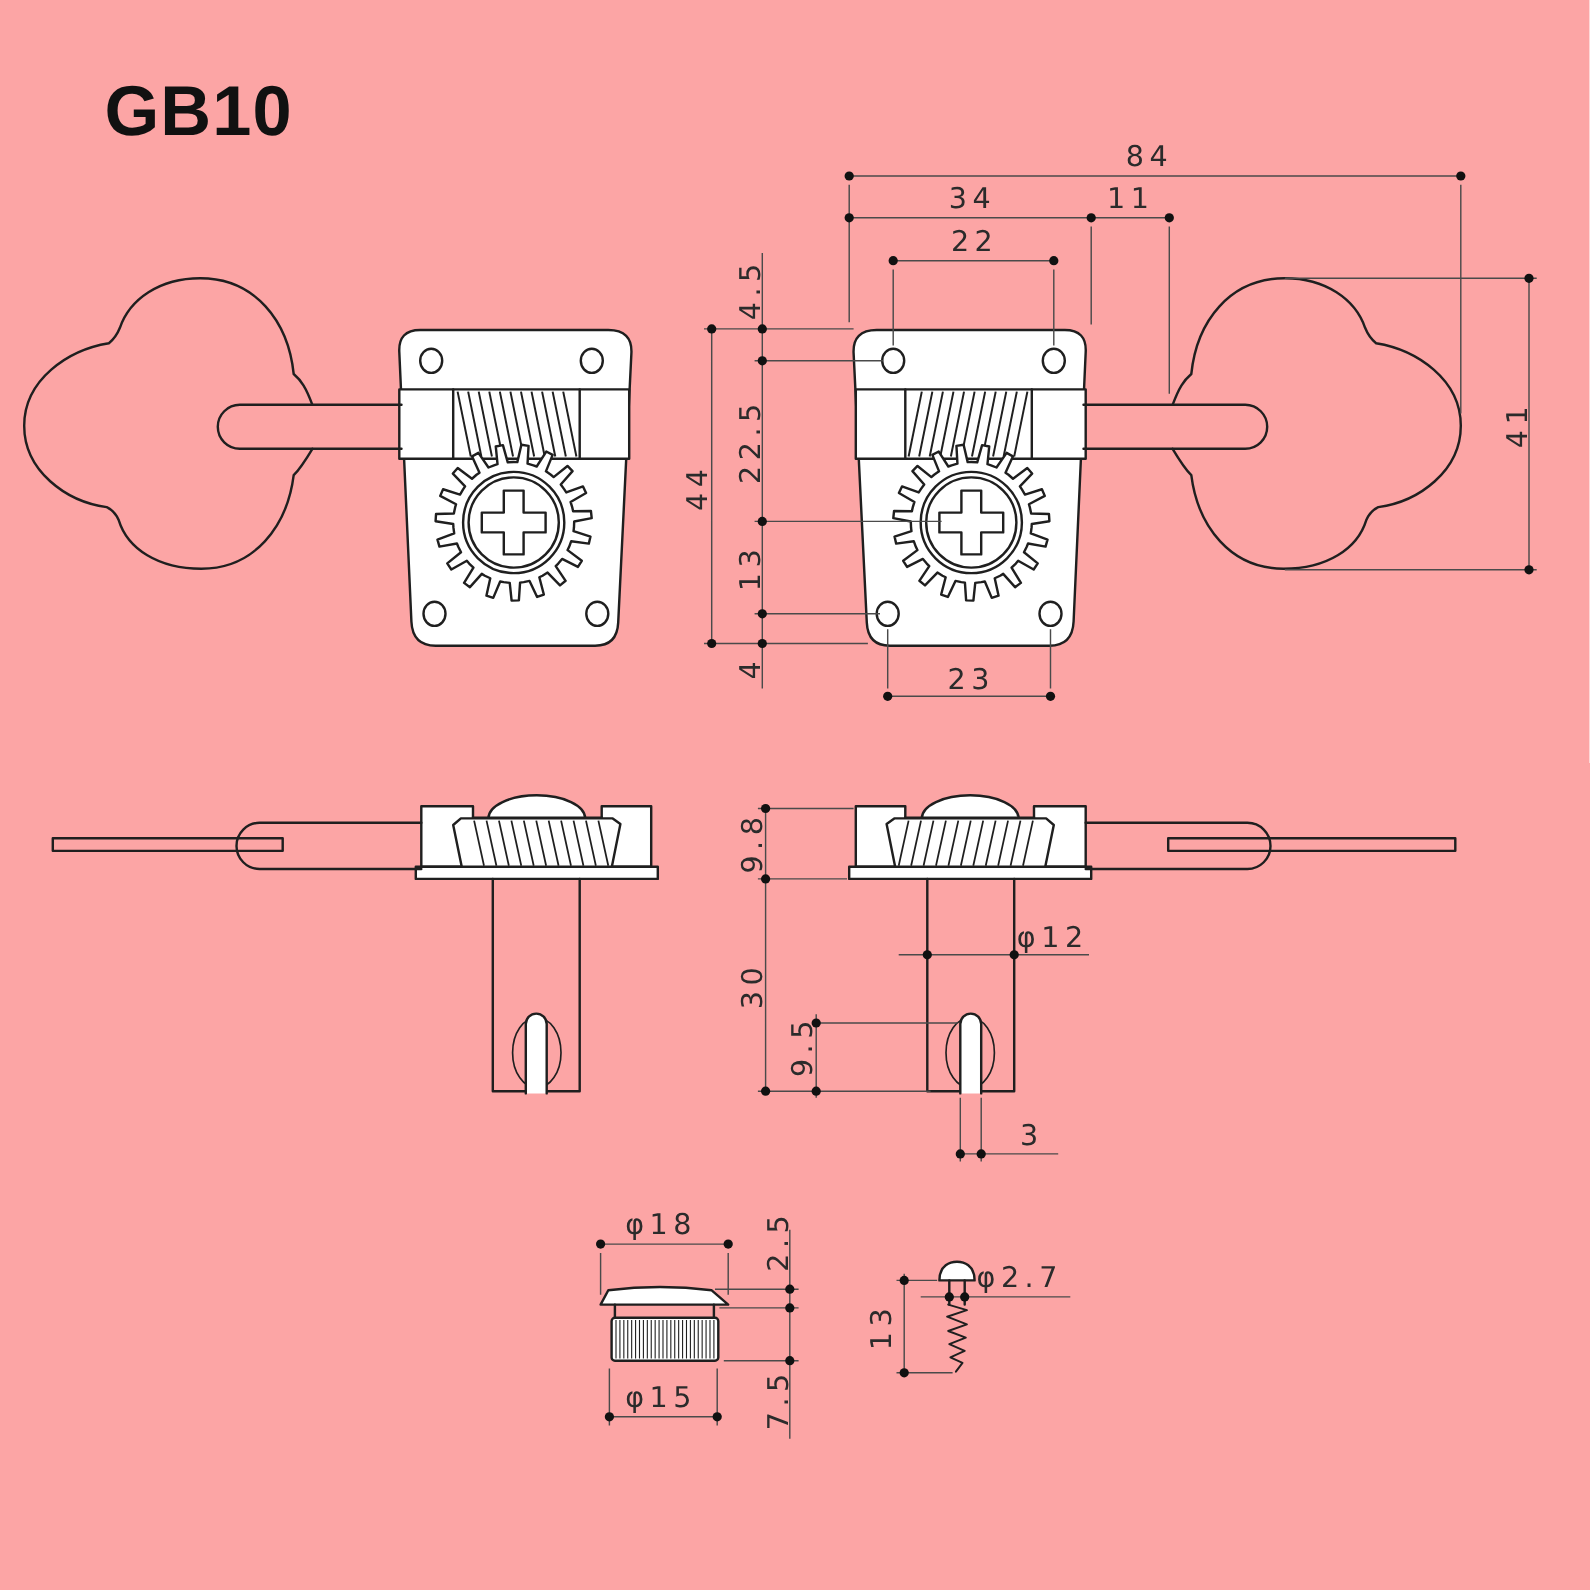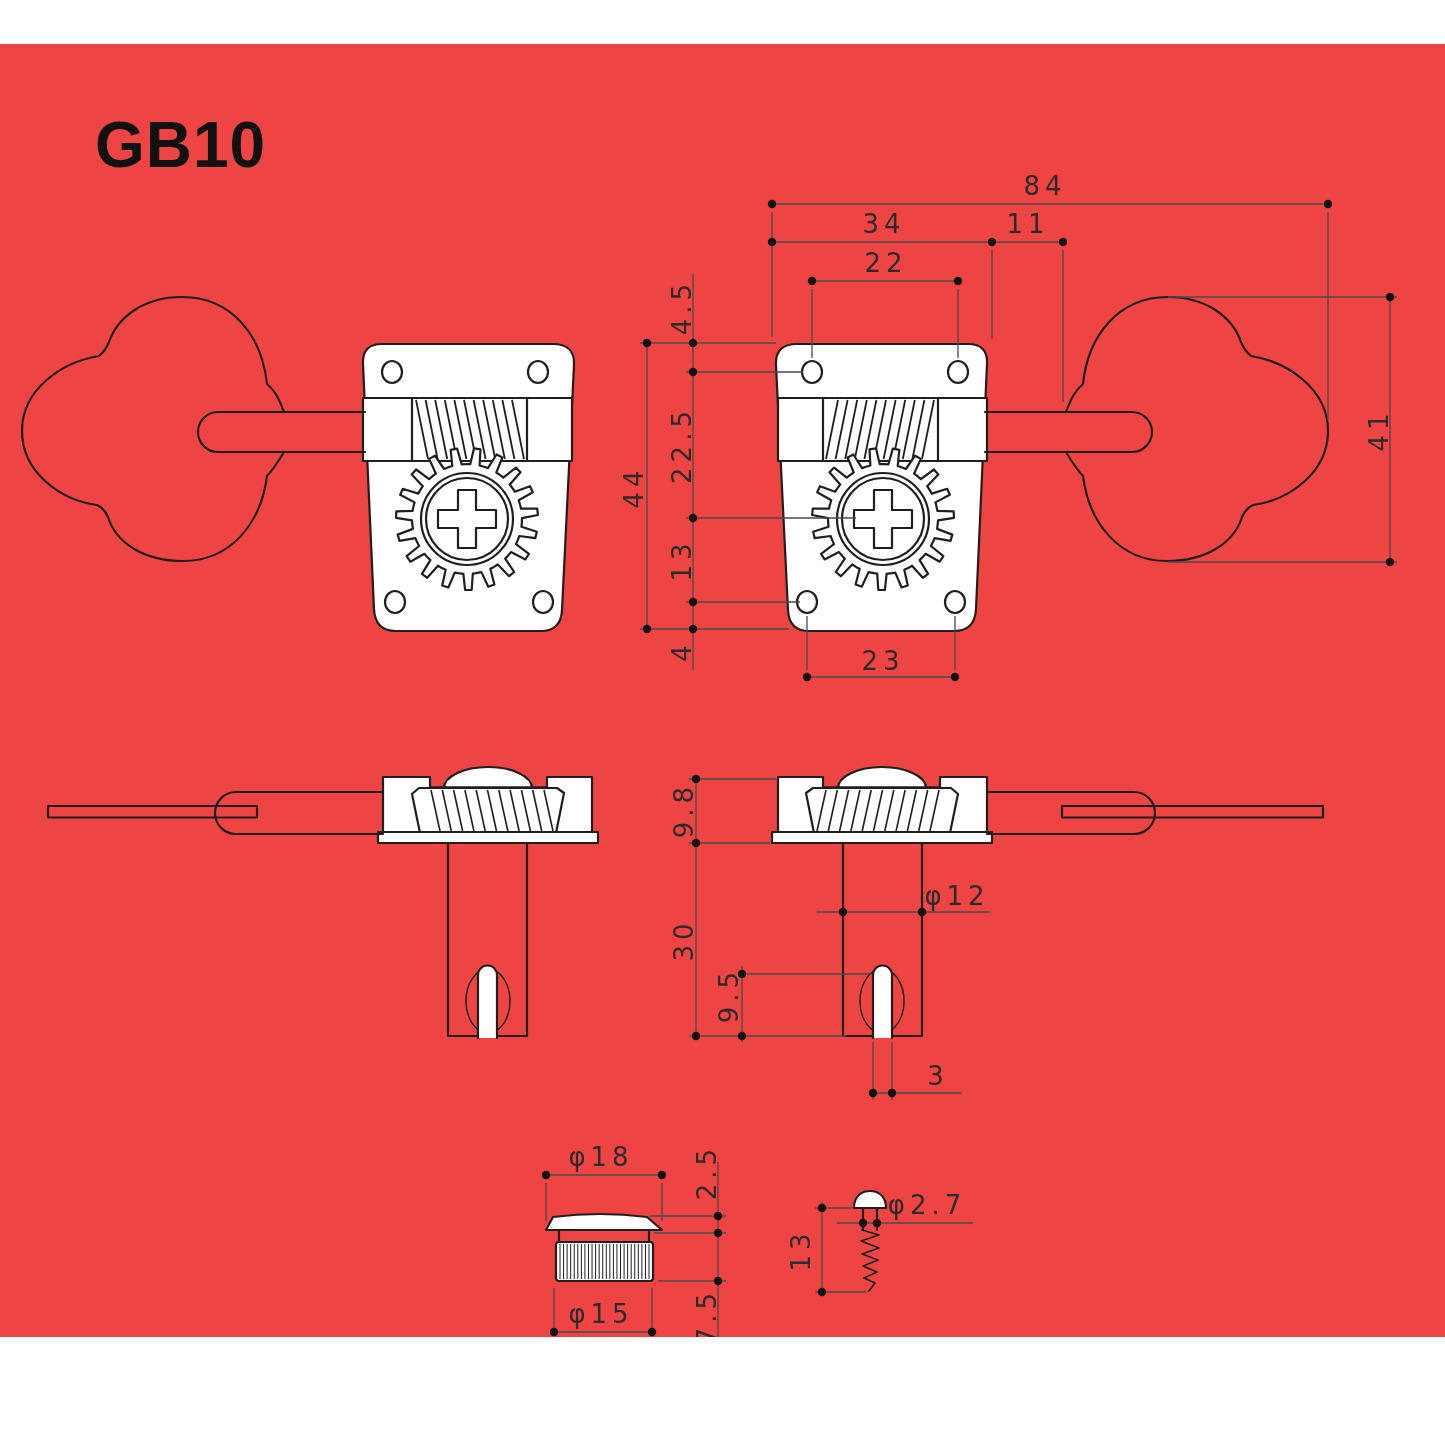--- a/index.html
+++ b/index.html
@@ -1,16 +1,16 @@
 <!DOCTYPE html>
 <html><head>
 <meta charset="utf-8">
 <style>
   html,body{margin:0;padding:0;background:#ffffff;}
-  .page{width:1445px;height:1293px;background:#ef4444;position:relative;margin-top:44px;}
+  .page{width:1445px;height:1445px;background:#fca5a5;position:relative;}
   svg{display:block;}
   .outline{fill:none;stroke:#1f1f1f;stroke-width:2.2;stroke-linejoin:round;stroke-linecap:round;}
   .filled{fill:#ffffff;stroke:#1f1f1f;stroke-width:2.2;stroke-linejoin:round;}
   .thinline{fill:none;stroke:#1f1f1f;stroke-width:1.5;}
   .dimline{fill:none;stroke:#4a4a4a;stroke-width:1.3;}
   .dots circle{fill:#111111;stroke:none;}
   .coil line{stroke:#1f1f1f;stroke-width:1.8;}
   .facet line{stroke:#1f1f1f;stroke-width:1.6;}
   .knurl line{stroke:#1f1f1f;stroke-width:1;}
   text.dim{font-family:"DejaVu Sans",sans-serif;font-size:26px;fill:#2b2b2b;letter-spacing:5px;}

